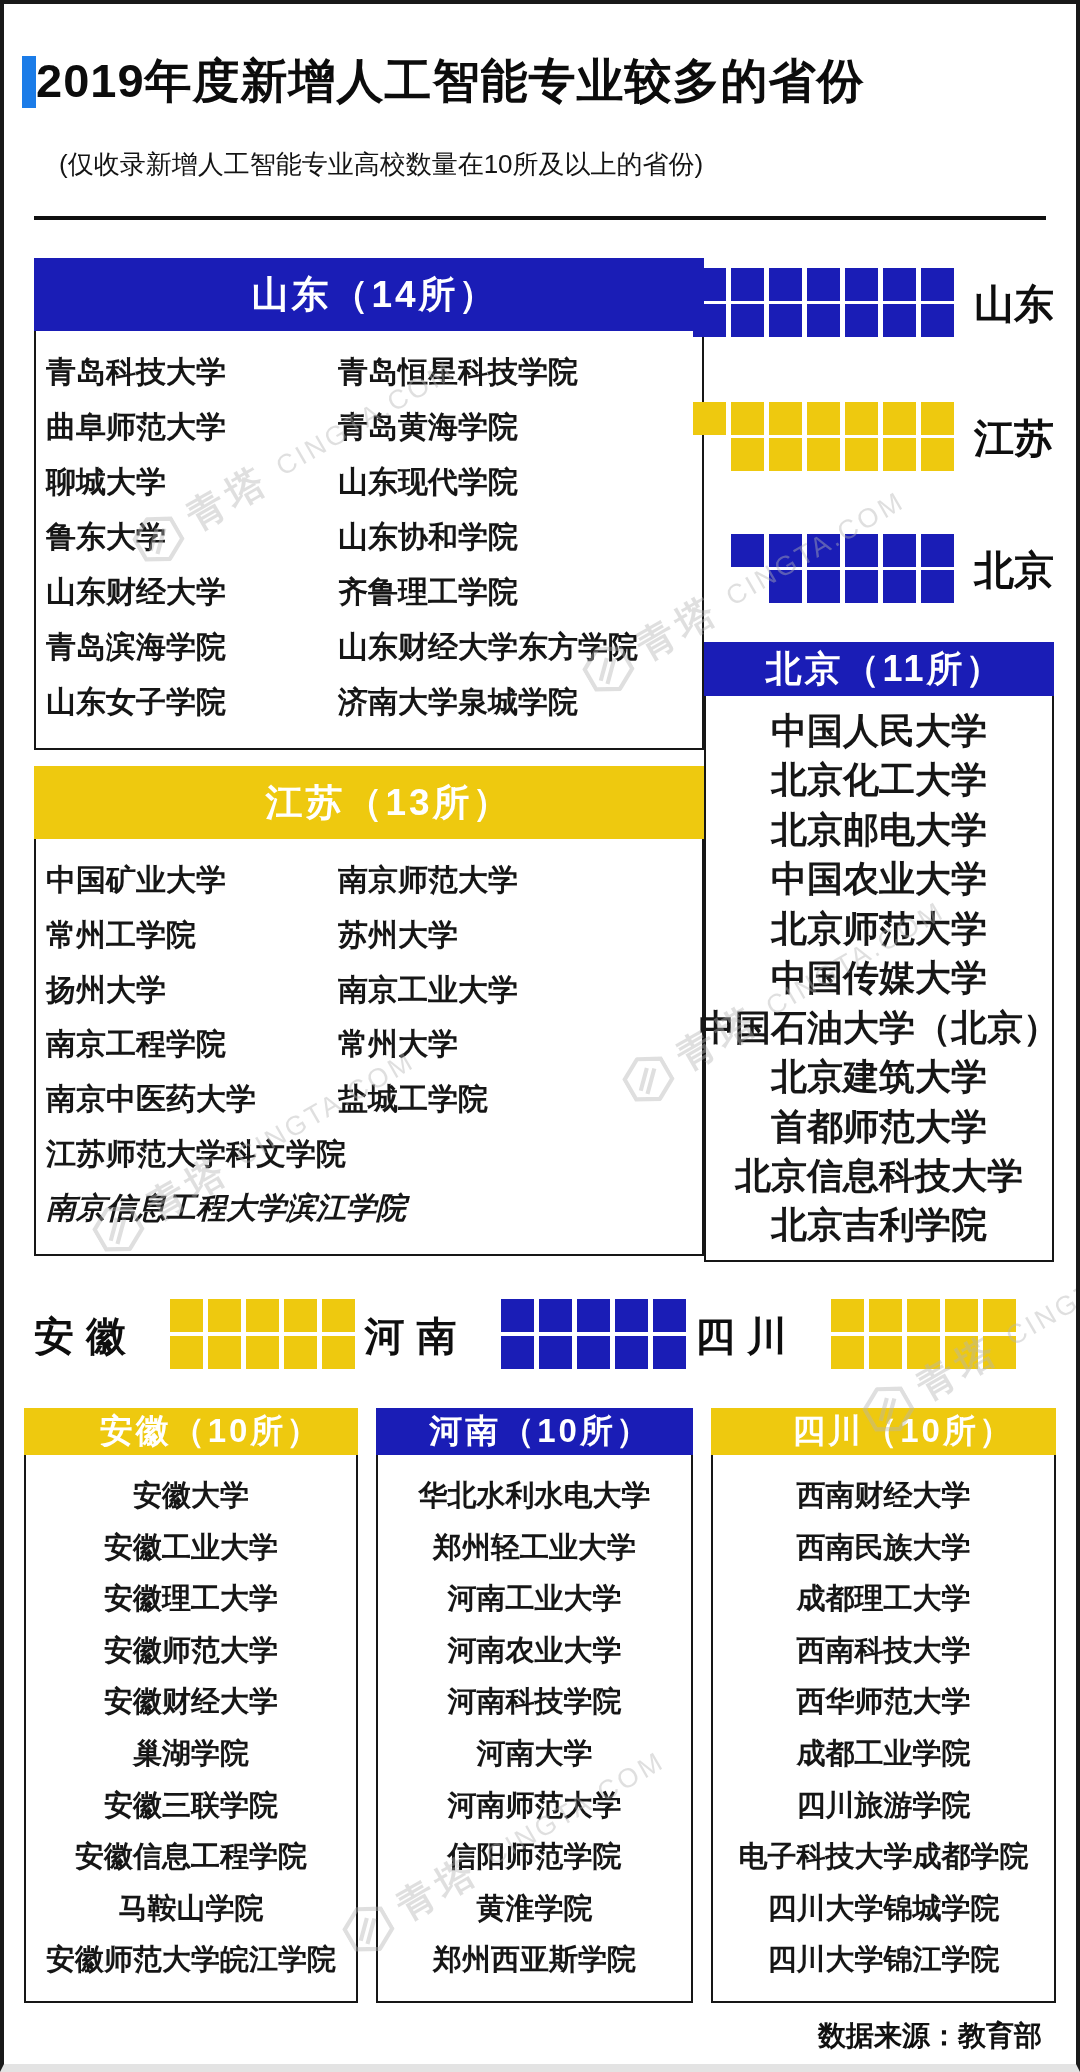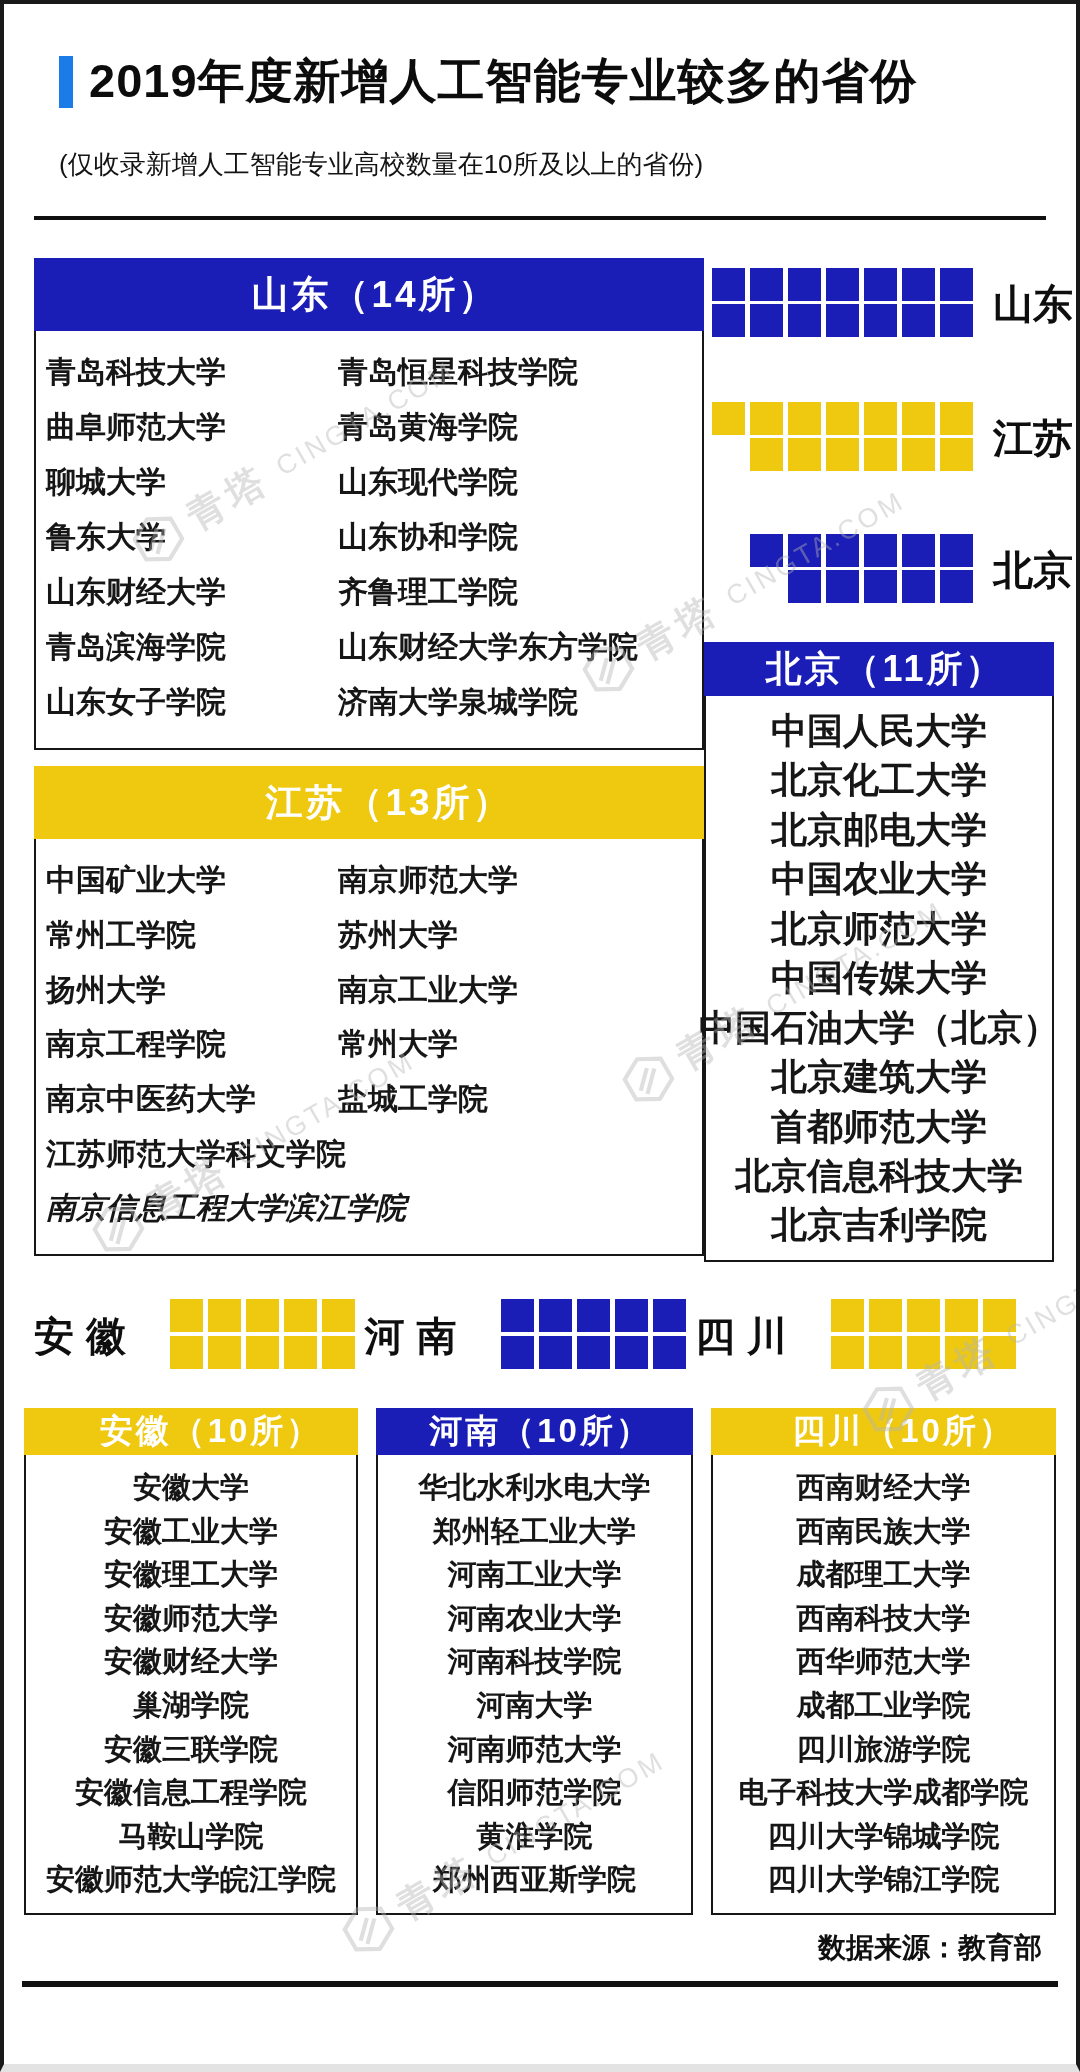--- a/index.html
+++ b/index.html
@@ -4,21 +4,21 @@
 <style>
   html,body { margin:0; padding:0; background:#f2f2f2; }
   .page {
     position:relative; width:1080px; height:2072px; margin:0 auto;
     background:#ffffff; box-sizing:border-box; overflow:hidden;
     border-top:4px solid #191919; border-left:4px solid #191919;
     border-right:4px solid #191919; border-bottom:8px solid #e3e3e3;
     font-family:"Liberation Sans", sans-serif; color:#161616;
   }
   
-  .title-row { display:flex; align-items:center; gap:16px; margin:46px 30px 0 55px; }
+  .title-row { display:flex; align-items:center; margin:46px 30px 0 18px; }
   .accent-bar { width:14px; height:52px; background:#1b7ce8; flex:none; }
   .page-title { font-size:47px; font-weight:900; color:#0c0c0c; letter-spacing:1px; white-space:nowrap; }
   .page-subtitle { margin:34px 0 0 55px; font-size:26px; color:#141414; }
   .rule-top { height:4px; background:#101010; margin:34px 30px 0 30px; }
   
   .main { display:flex; margin:38px 30px 0 30px; }
   .col-left { width:670px; flex:none; display:flex; flex-direction:column; }
   .col-right { width:350px; flex:none; display:flex; flex-direction:column; }
   .card { display:flex; flex-direction:column; box-sizing:border-box; }
   .card .hd {
@@ -32,40 +32,40 @@
   .bd-yellow { border-color:#e9d787; }
   .card-shandong { height:492px; }
   .card-jiangsu { height:490px; margin-top:16px; }
   .card-shandong .hd, .card-jiangsu .hd { height:73px; font-size:37px; }
   .bd.two-col { display:grid; grid-template-columns:292px 1fr; align-content:space-evenly; padding:4px 8px 8px 10px; }
   .bd.two-col .item { font-size:30px; font-weight:600; white-space:nowrap; line-height:1.15; }
   .bd.two-col .item.wide { grid-column:1 / -1;font-style:italic; }
   .bd.one-col { display:flex; flex-direction:column; justify-content:space-evenly; align-items:center; padding:6px 4px; }
   .bd.one-col .item { font-size:36px; font-weight:600; white-space:nowrap; line-height:1.15; text-align:center; }
   
-  .unit-row { display:flex; align-items:center; margin-left:8px; }
+  .unit-row { display:flex; align-items:center; margin-left:16px;justify-content:flex-end; }
   .unit-row .squares { width:261px; flex:none; }
   .sq-row { display:flex; gap:5px; margin-bottom:3px; }
   .sq { width:33px; height:33px; flex:none; }
   .sq.blue { background:#1a1db6; }
   .sq.yellow { background:#eec90f; }
   .unit-label { font-size:40px; font-weight:600; color:#0e0e0e; margin-left:20px; white-space:nowrap; }
   .unit-shandong { margin-top:10px; }
   .unit-jiangsu { margin-top:62px; }
   .unit-beijing { margin-top:60px; }
   .card-beijing { height:620px; margin-top:36px; }
   .card-beijing .hd { height:54px; font-size:36px; }
   
   .mid-row { display:flex; justify-content:space-between; align-items:center; margin:34px 60px 0 30px; height:80px; }
   .mid-group { display:flex; align-items:center;gap:28px; }
   .mid-label { font-size:40px; font-weight:600; color:#0e0e0e; letter-spacing:12px; margin-right:4px; white-space:nowrap; }
   .mid-squares .sq-row { margin-bottom:4px; }
   
   .bottom-row { display:flex; gap:18px; margin:32px 20px 0 20px; }
-  .bottom-row .card { height:507px; }
+  .bottom-row .card { height:595px; }
   .card-anhui { width:337px; }
   .card-henan { width:320px; }
   .card-sichuan { width:348px; }
   .bottom-row .hd { height:47px; font-size:33px; }
   .bottom-row .bd.one-col .item { font-size:29px; }
   
   .footer-source { margin:14px 34px 0 0; text-align:right; font-size:28px; font-weight:700; color:#101010; }
   .rule-bottom { height:6px; background:#101010; margin:14px 18px 0 18px; }
   
   .wm { position:absolute; display:flex; align-items:center; gap:14px; color:#b5b5b5;

